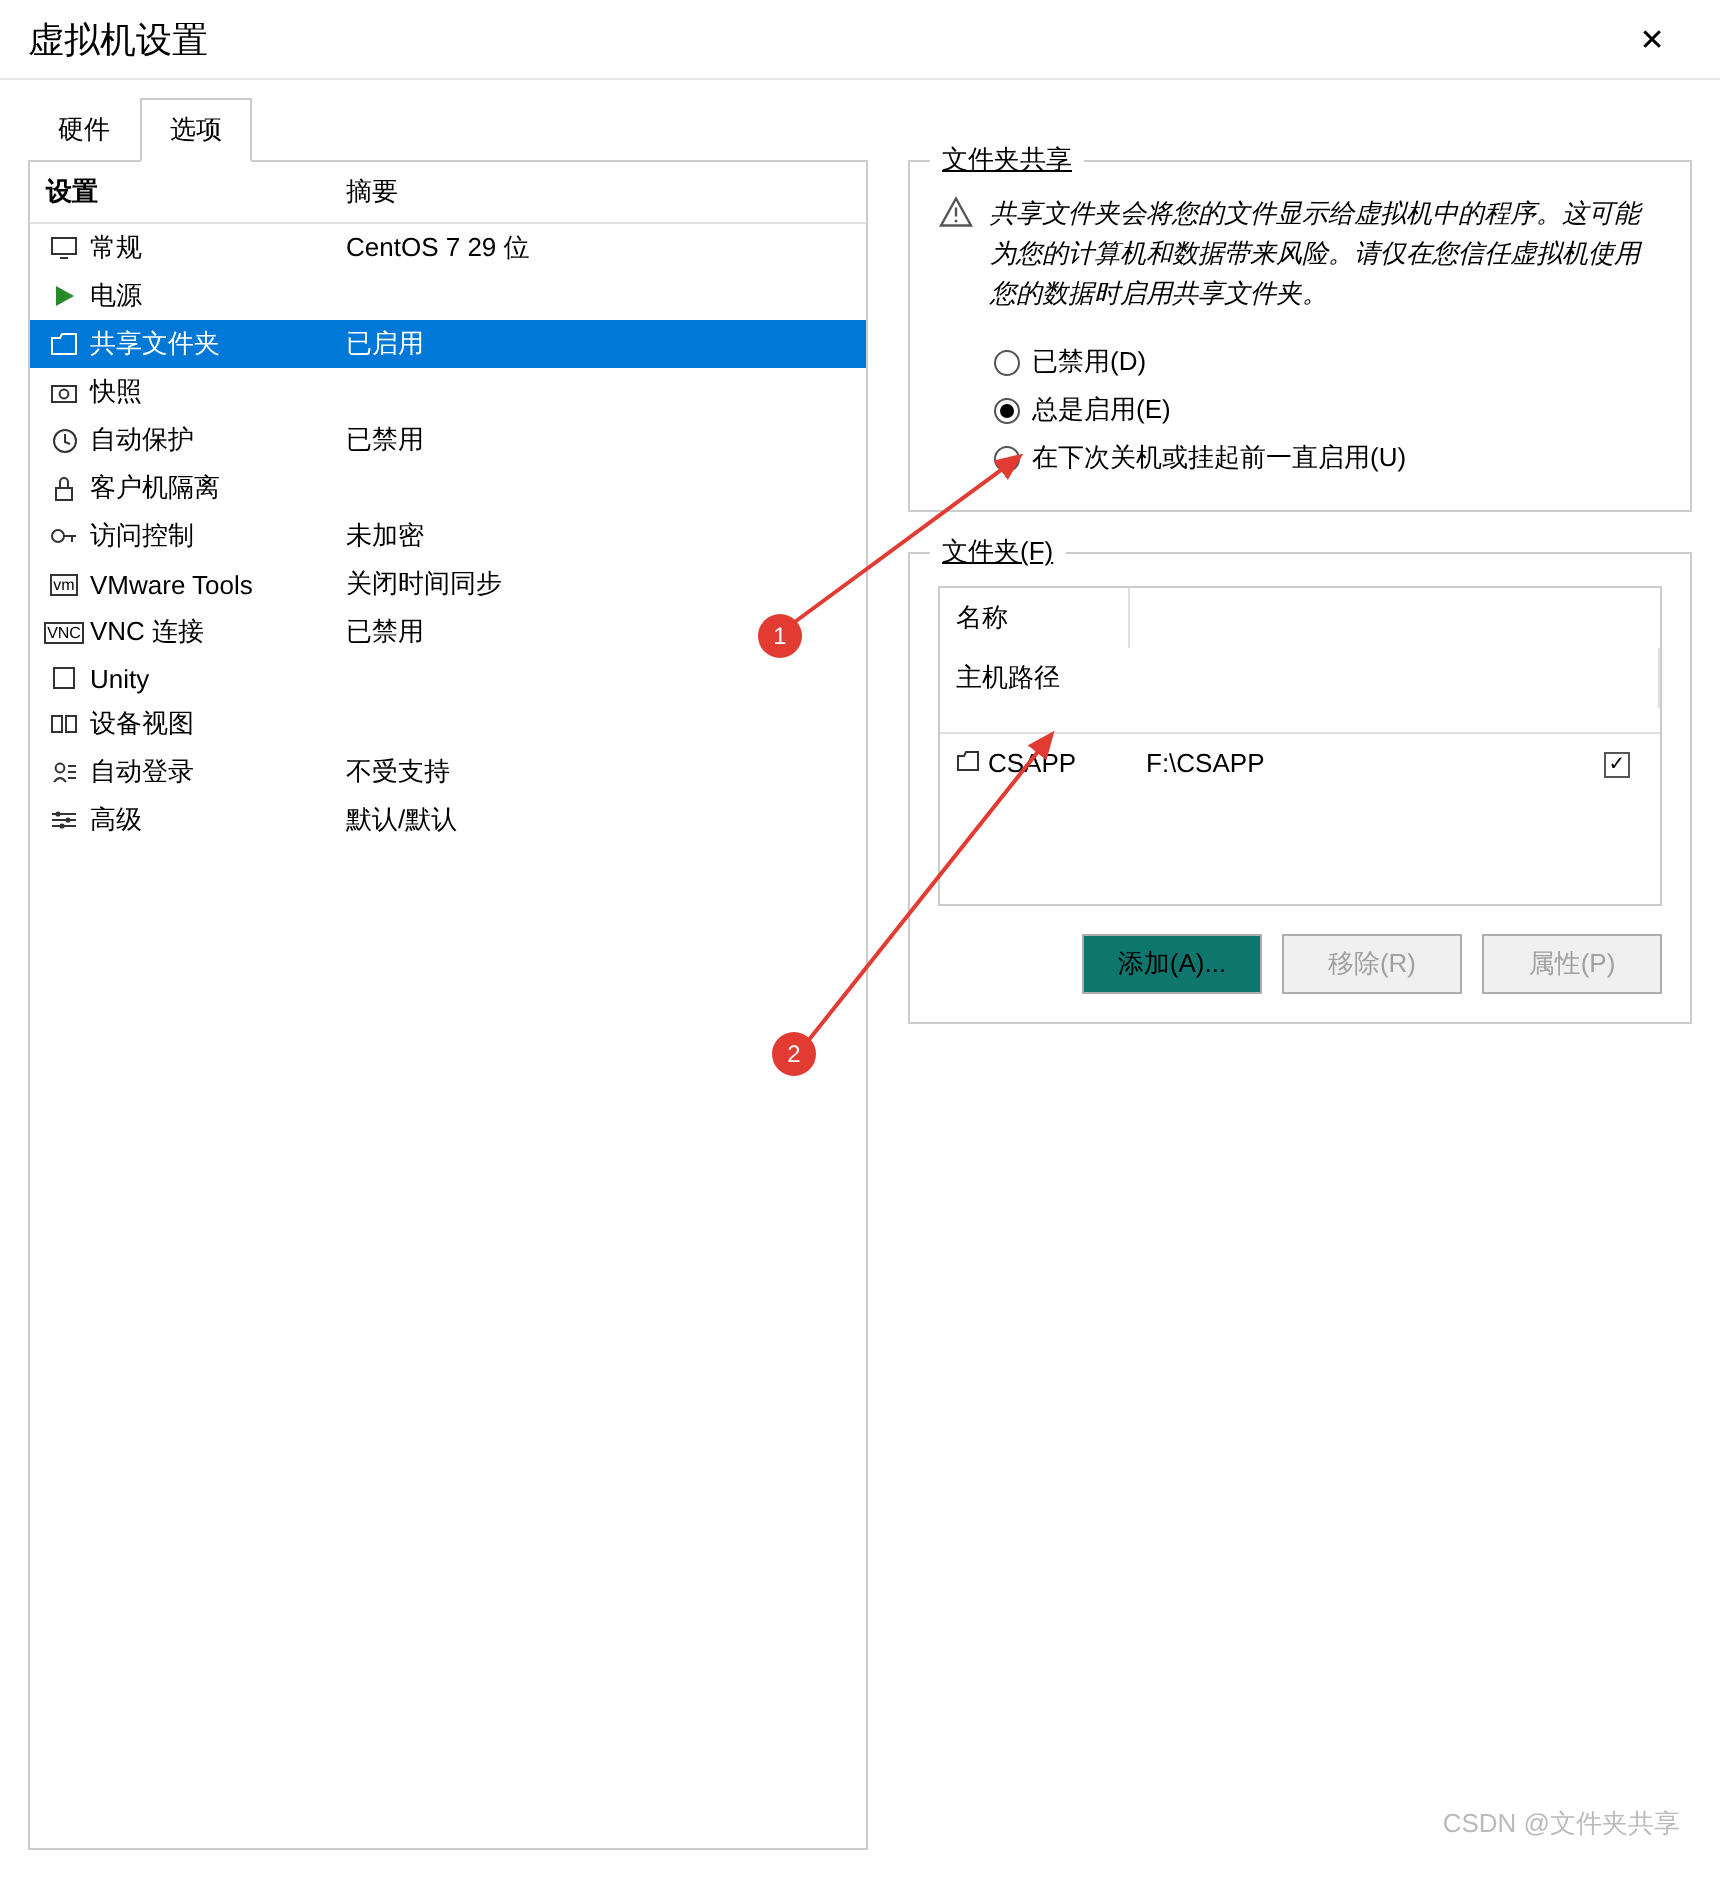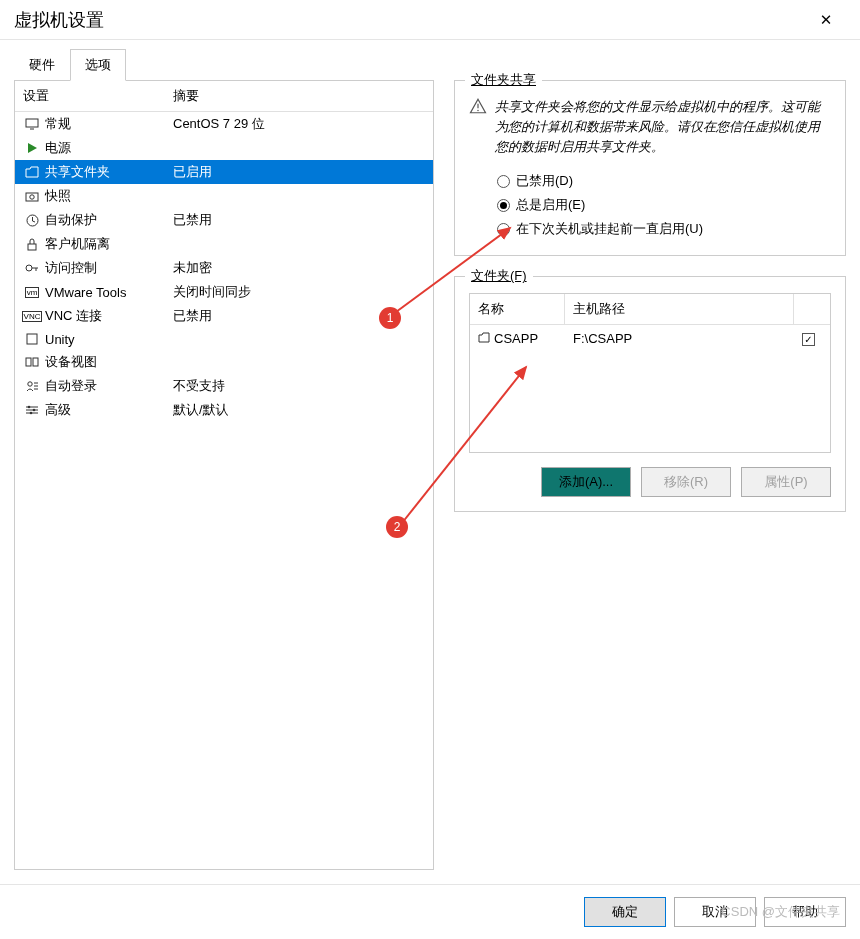--- a/index.html
+++ b/index.html
@@ -7,40 +7,40 @@
 .window { width: 860px; height: 939px; background: #fff; display: flex; flex-direction: column; }
 .titlebar { height: 40px; display: flex; align-items: center; padding: 0 14px; background: #fff; border-bottom: 1px solid #e5e5e5; }
 .titlebar-text { flex: 1; font-size: 18px; }
 .close-x { width: 40px; text-align: center; font-size: 15px; font-weight: 300; cursor: pointer; }
 .tabs { display: flex; padding: 8px 14px 0 14px; gap:0; }
 .tab { padding: 6px 14px; border: 1px solid transparent; cursor: pointer; position: relative; top: 1px; }
 .tab.active { border: 1px solid #ccc; border-bottom: 1px solid #fff; background: #fff; }
 .content { flex: 1; display: flex; padding: 0 14px 14px 14px; gap: 20px; }
 .left-panel { width: 420px; border: 1px solid #ccc; display: flex; flex-direction: column; }
 .list-header { display: flex; border-bottom: 1px solid #e0e0e0; padding: 6px 8px; font-weight: 400; }
-.col-setting { width: 150px; }
+.col-setting { width: 150px; font-weight: bold; }
 .col-summary { flex: 1; }
 .list-body { flex: 1; overflow: auto; }
 .row { display: flex; align-items: center; padding: 3px 8px; cursor: pointer; }
 .row.selected { background: #0078d7; color: #fff; }
 .row-icon { width: 18px; height: 16px; display: inline-flex; align-items: center; justify-content: center; margin-right: 4px; font-size: 12px; }
 .row-label { width: 128px; }
 .row-summary { flex: 1; }
 .right-panel { flex: 1; display: flex; flex-direction: column; gap: 20px; }
 .groupbox { border: 1px solid #ccc; padding: 16px 14px 14px 14px; position: relative; }
 .groupbox-title { position: absolute; top: -10px; left: 10px; background: #fff; padding: 0 6px; text-decoration: underline; }
 .warn-row { display: flex; gap: 8px; margin-bottom: 12px; font-style: italic; }
 .warn-icon { width: 18px; flex-shrink: 0; color: #555; }
 .warn-text { line-height: 1.55; }
 .radio-group { margin-left: 28px; }
 .radio-row { display: flex; align-items: center; gap: 6px; padding: 3px 0; cursor: pointer; }
 .radio-outer { width: 13px; height: 13px; border: 1px solid #555; border-radius: 50%; display: inline-flex; align-items: center; justify-content: center; }
 .radio-dot { width: 7px; height: 7px; background: #000; border-radius: 50%; }
 .folder-table { border: 1px solid #ccc; height: 160px; margin-bottom: 14px; }
-.ft-header { display: flex; border-bottom: 1px solid #e0e0e0; }
+.ft-header { display: flex; border-bottom: 1px solid #e0e0e0; flex-direction: column; }
 .ft-header > div { padding: 6px 8px; border-right: 1px solid #e0e0e0; }
 .ft-name { width: 95px; }
 .ft-path { flex: 1; }
 .ft-chk { width: 36px; border-right: none !important; }
 .ft-row { display: flex; padding: 4px 0; align-items: center; }
 .ft-row > div { padding: 2px 8px; }
 .ft-chkbox { width: 13px; height: 13px; border: 1px solid #555; display: inline-flex; align-items: center; justify-content: center; font-size: 10px; }
 .btn-row { display: flex; gap: 10px; justify-content: flex-end; }
 .btn { min-width: 90px; padding: 5px 10px; border: 1px solid #adadad; background: #0f766e; text-align: center; cursor: pointer; }
 .btn.disabled { color: #a0a0a0; background: #f0f0f0; cursor: default; }
@@ -253,25 +253,20 @@
         </div>
         <div class="btn-row">
           <div class="btn">添加(A)...</div>
           <div class="btn disabled">移除(R)</div>
           <div class="btn disabled">属性(P)</div>
         </div>
       </div>
     </div>
   </div>
 
-  <div class="footer">
-    <div class="btn primary">确定</div>
-    <div class="btn plain">取消</div>
-    <div class="btn plain">帮助</div>
-  </div>
 </div>
 
 <div class="badge" style="left:379px; top:307px;">1</div>
 <svg class="arrow-svg" style="left:390px; top:210px;" width="140" height="110">
   <defs>
       <marker id="ah1" markerWidth="8" markerHeight="8" refX="6" refY="3" orient="auto">
         <path d="M0,0 L7,3 L0,6 Z" fill="#e23b32"></path>
       </marker>
     </defs>
   <line x1="6" y1="102" x2="120" y2="18" stroke="#e23b32" stroke-width="2" marker-end="url(#ah1)"></line>

